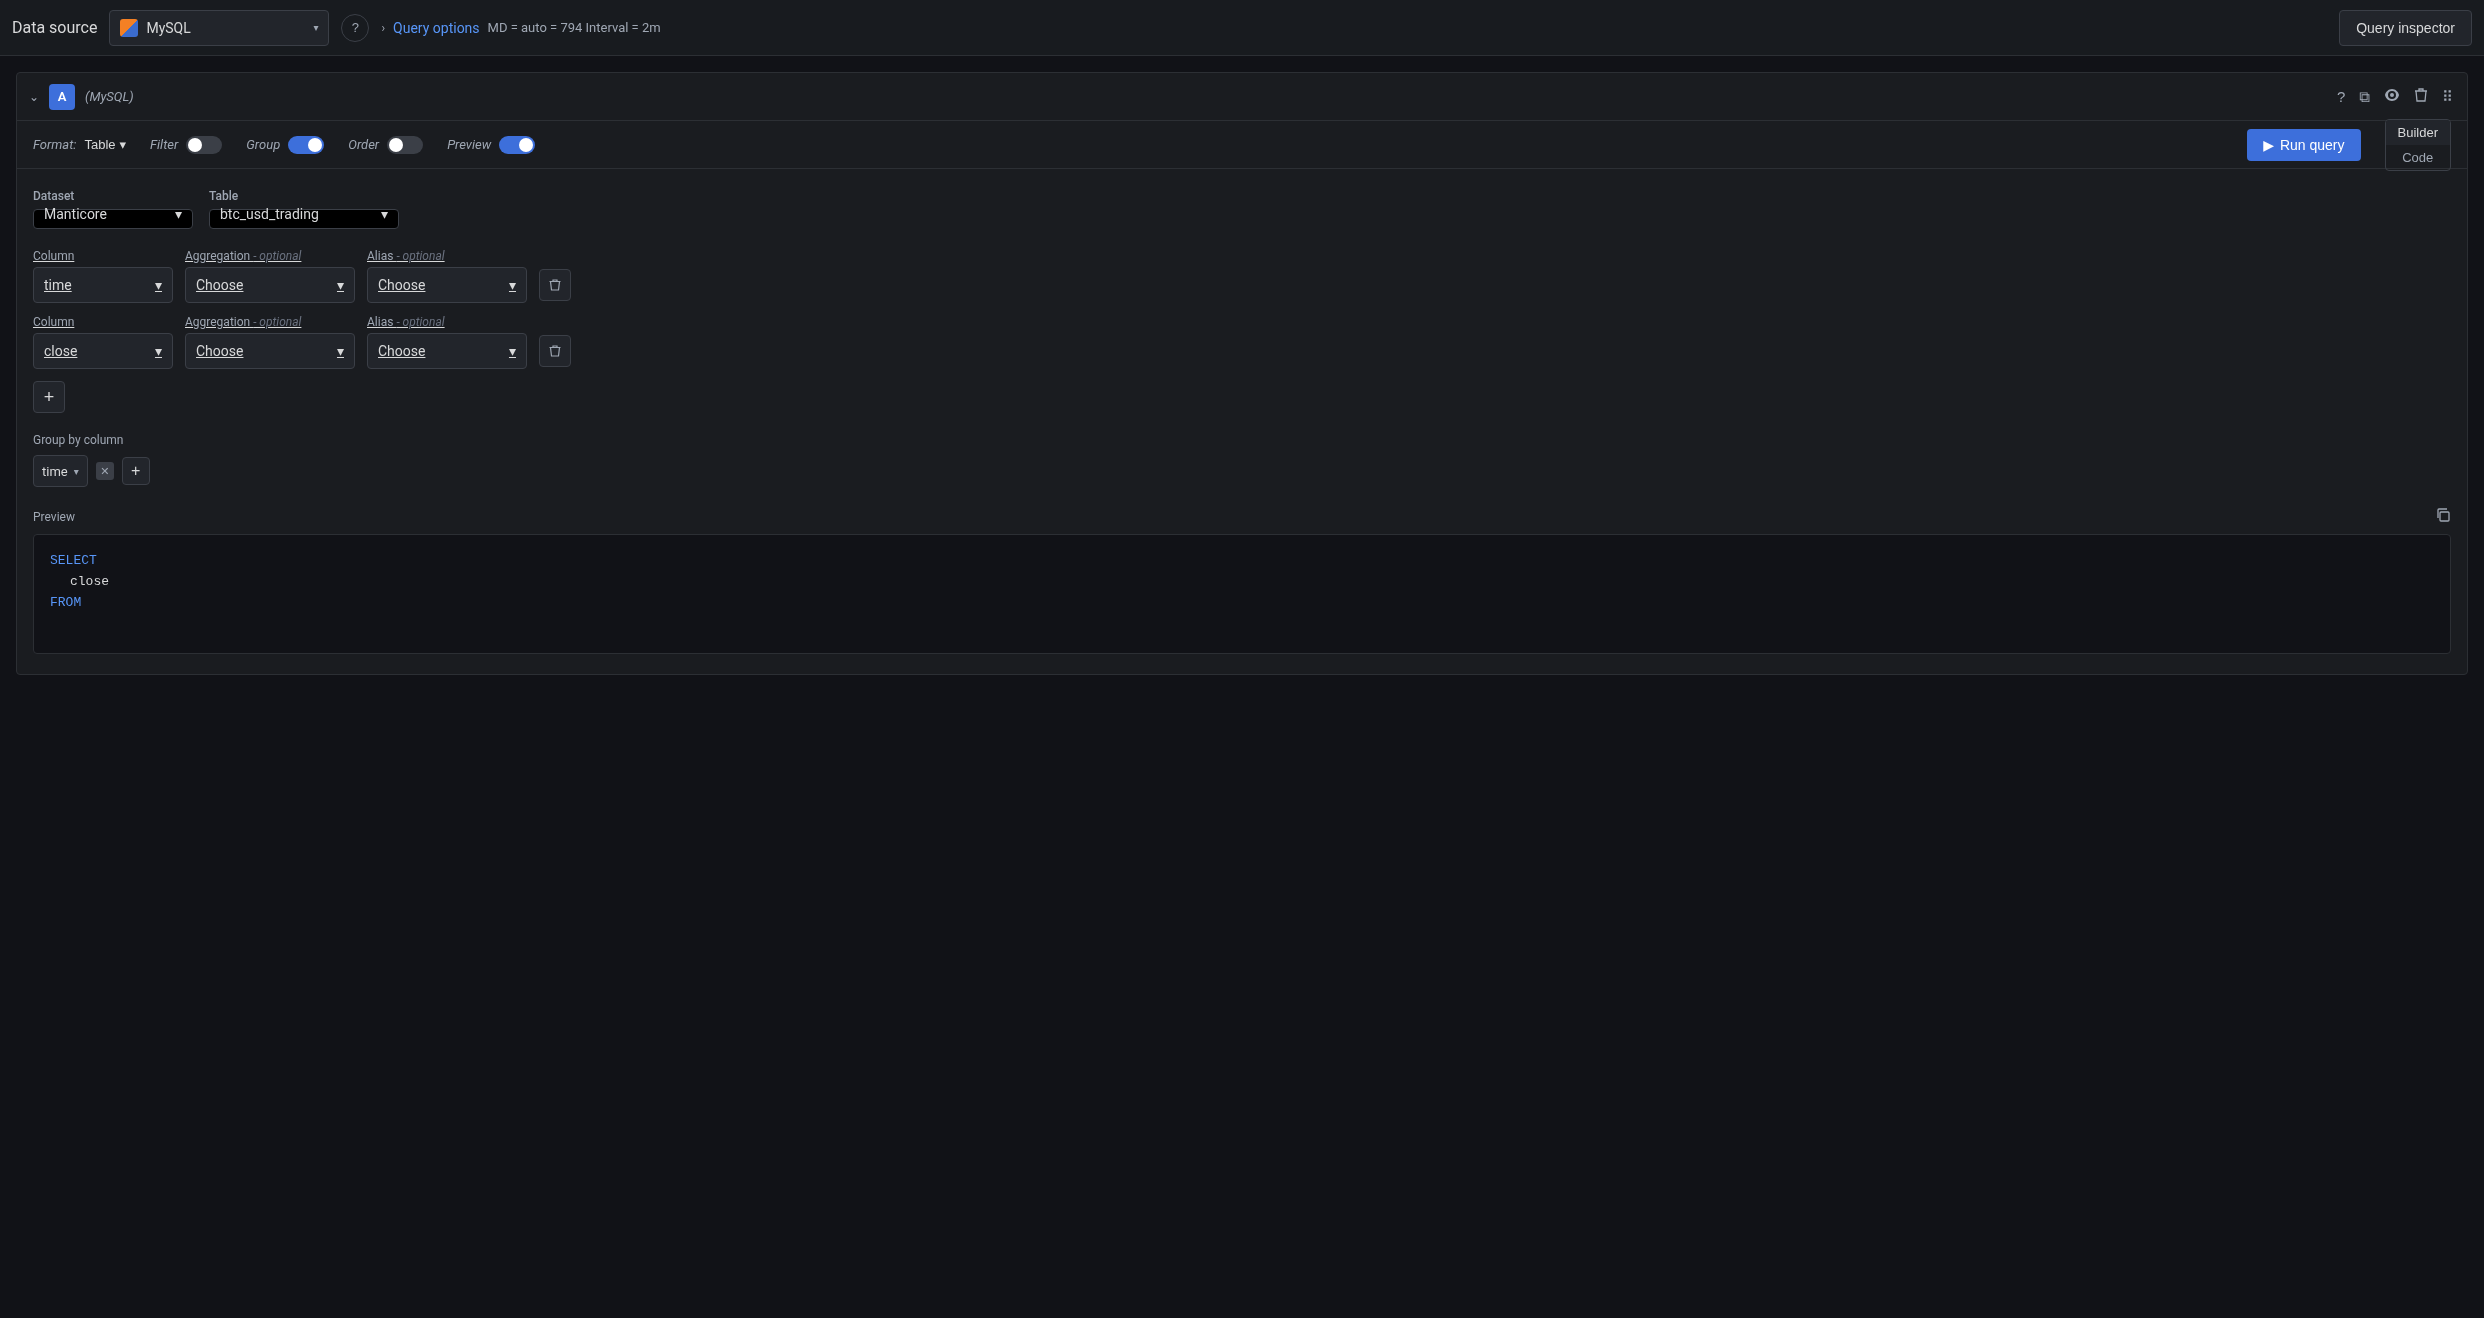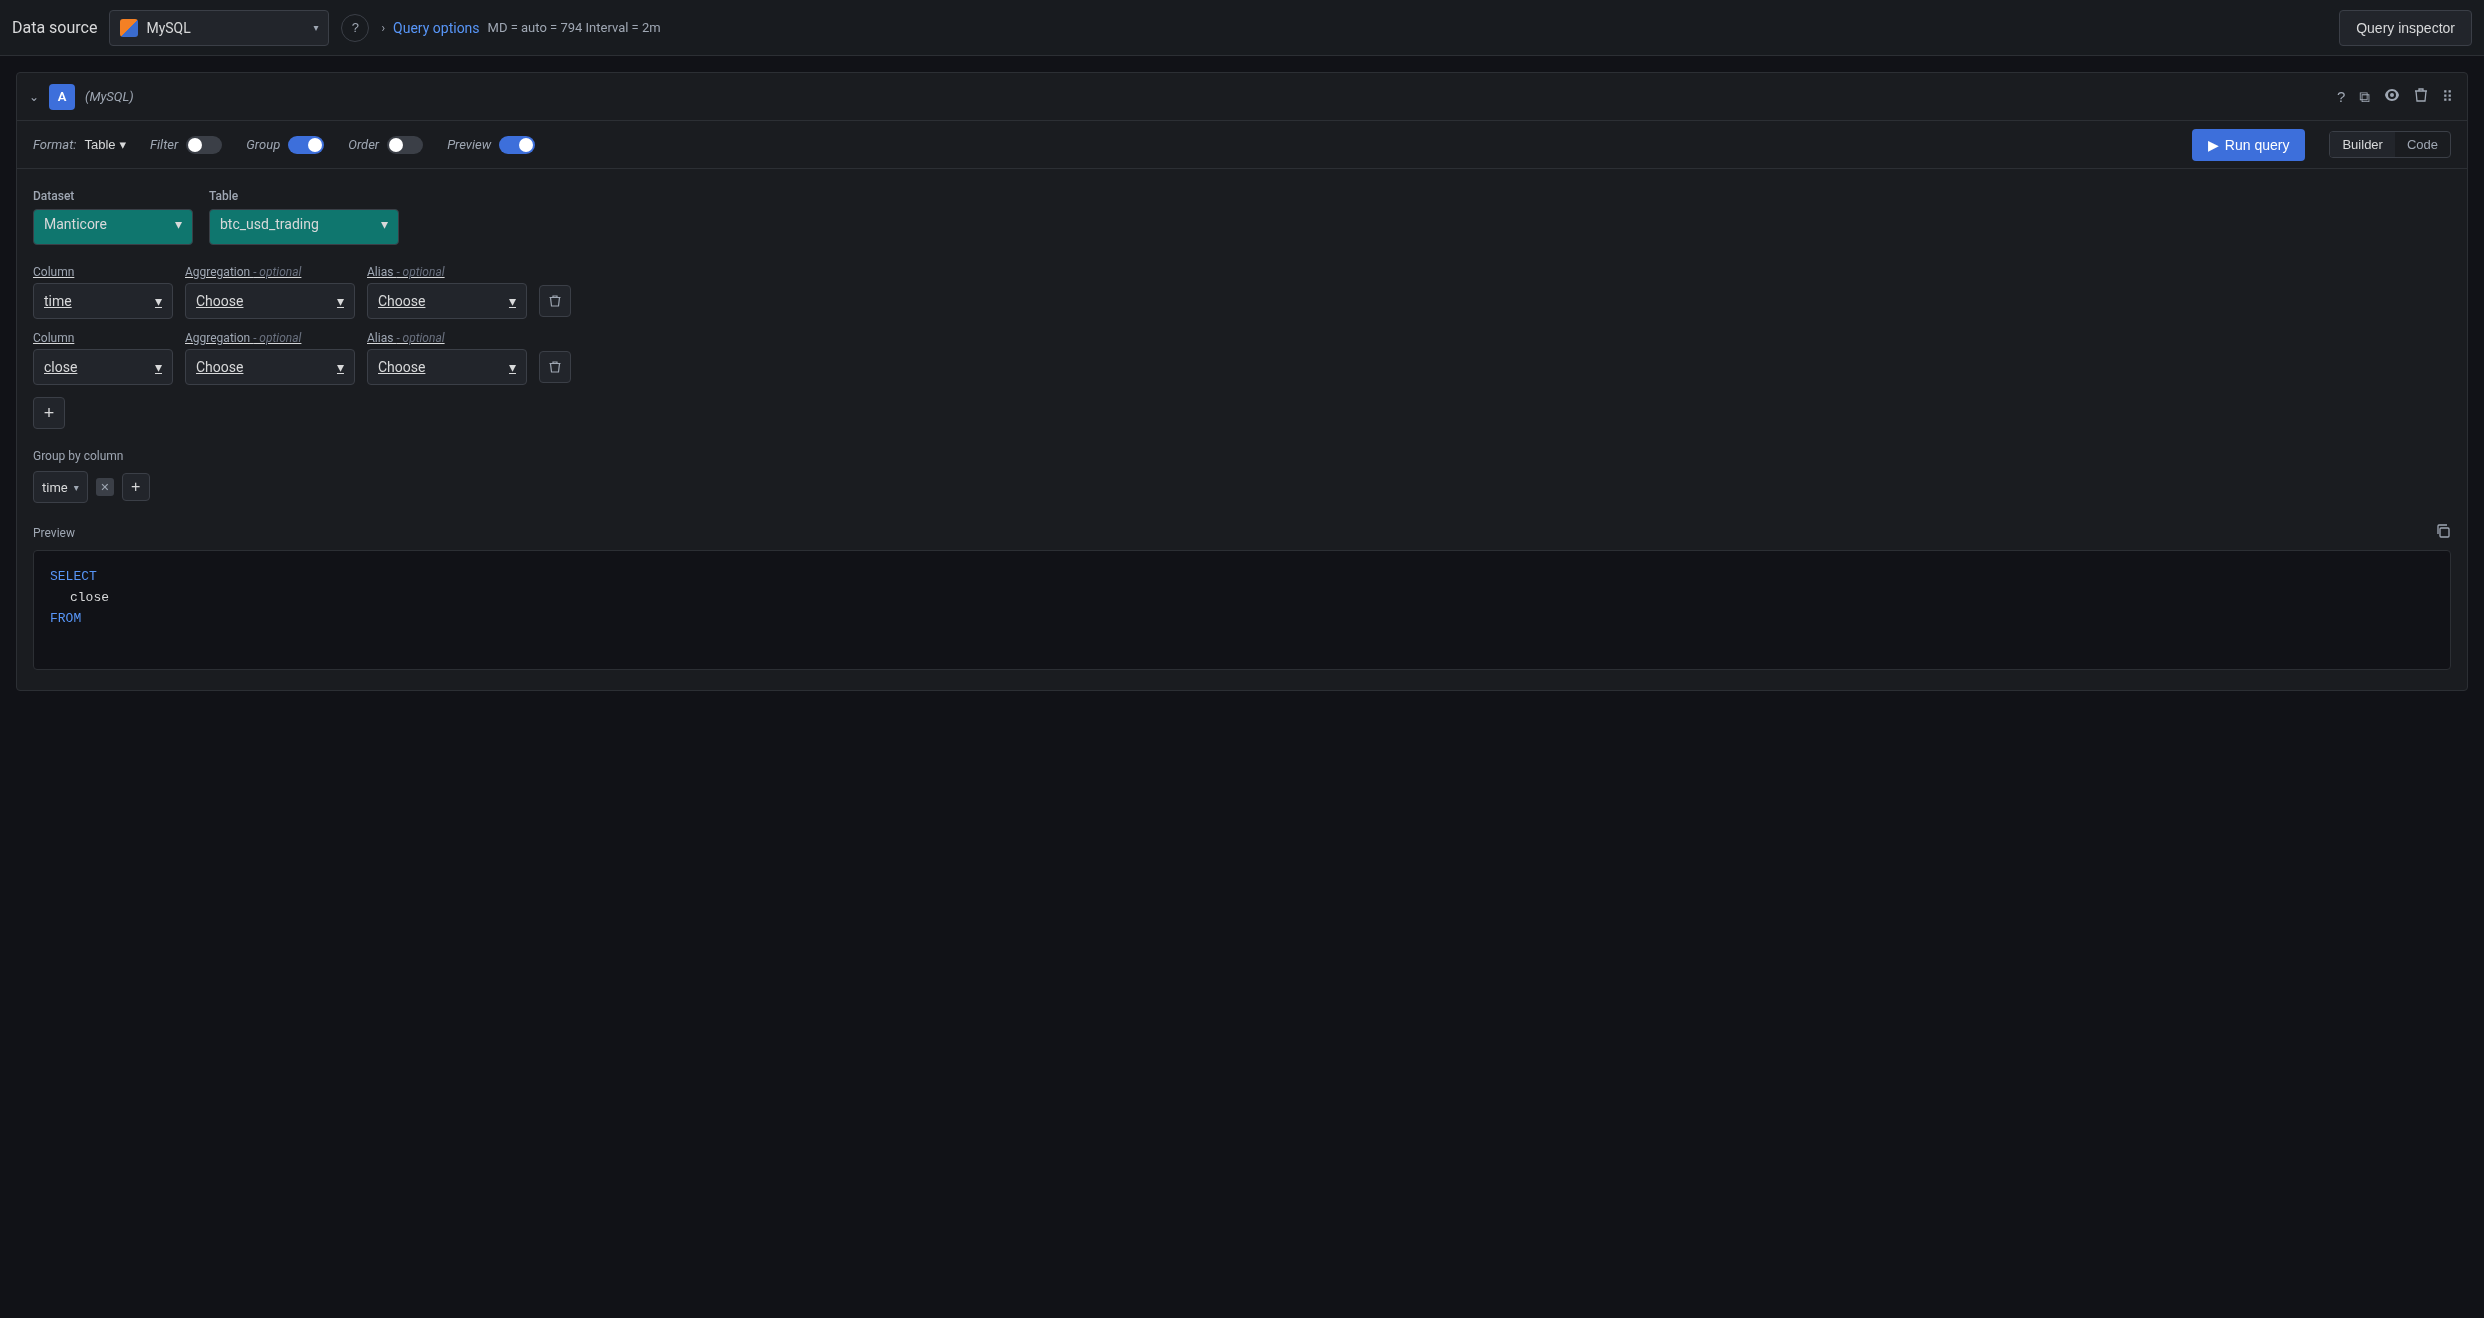--- a/index.html
+++ b/index.html
@@ -198,20 +198,21 @@
       cursor: pointer;
       font-size: 14px;
       display: flex; align-items: center; gap: 6px;
       height: 32px;
     }
     .builder-code-toggle {
       display: flex;
       border: 1px solid #3b3f47;
       border-radius: 4px;
       overflow: hidden;
+      flex-direction: column;
     }
     .builder-code-btn {
       background: none;
       border: none;
       color: #9fa7b3;
       padding: 5px 12px;
       cursor: pointer;
       font-size: 13px;
     }
     .builder-code-btn.active {
@@ -236,27 +237,27 @@
       flex-direction: column;
       gap: 6px;
     }
     .form-label {
       color: #9fa7b3;
       font-size: 12px;
       font-weight: 500;
     }
     .form-select {
       display: flex;
-      align-items: flex-start;
-      background: #0f766e;
+      align-items: flex-end;
+      background: #000000;
       border: 1px solid #3b3f47;
       border-radius: 4px;
       padding: 6px 10px;
       cursor: pointer;
-      height: 36px;
+      height: 20px;
       gap: 6px;
       color: #d8d9da;
       font-size: 14px;
     }
     .form-select .flex-spacer { flex: 1; }
     .dataset-select { min-width: 160px; }
     .table-select { min-width: 190px; }
 
     
     .columns-section { margin-bottom: 20px; }

